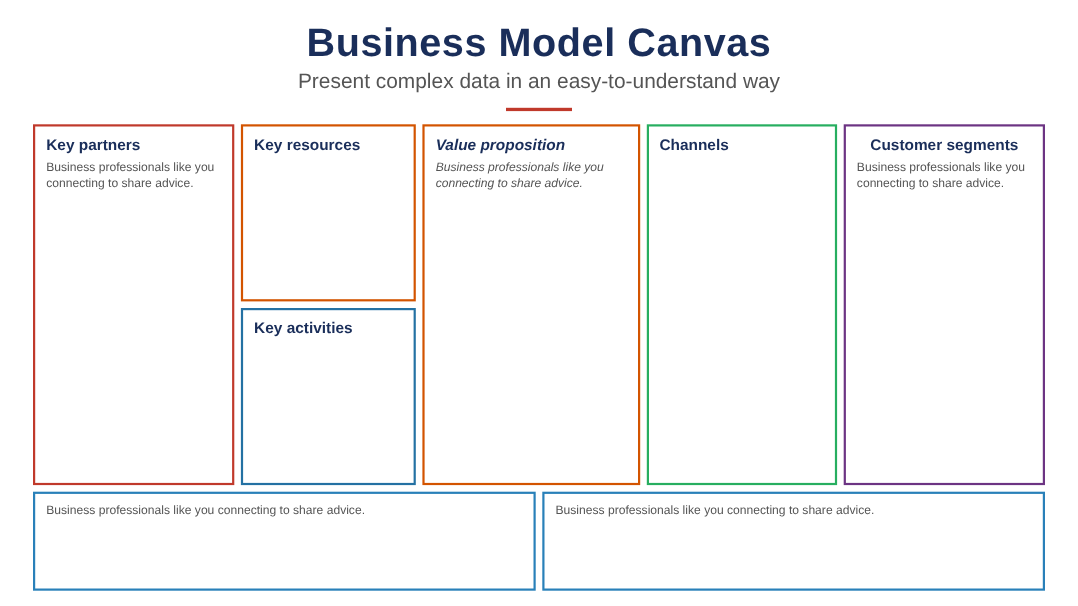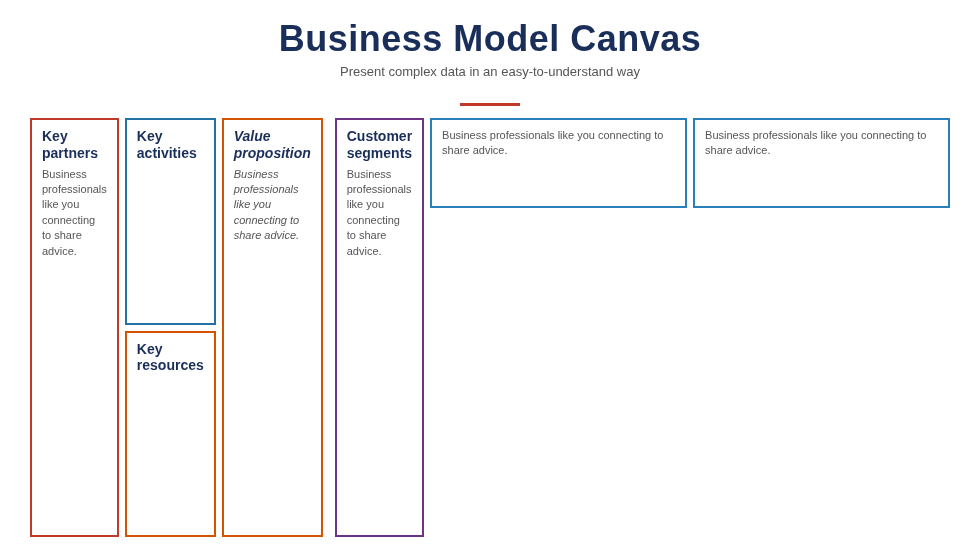--- a/index.html
+++ b/index.html
@@ -19,34 +19,35 @@
       padding: 18px 30px 14px 30px;
     }
     .title {
       font-size: 36px;
       font-weight: 900;
       color: #1a2e5a;
       margin-bottom: 4px;
       letter-spacing: 0.5px;
     }
     .subtitle {
-      font-size: 13px;
+      font-size: 19px;
       color: #555;
-      margin-bottom: 24px;
+      margin-bottom: 12px;
     }
     .divider {
       width: 60px;
       height: 3px;
       background: #c0392b;
       margin-bottom: 12px;
     }
     .canvas-area {
       width: 100%;
       flex: 1;
       display: flex;
+      flex-direction: column;
       gap: 6px;
     }
     .top-row {
       display: flex;
       gap: 6px;
       flex: 1;
     }
     .bottom-row {
       display: flex;
       gap: 6px;
@@ -138,36 +139,40 @@
 
   <div class="canvas-area">
     <div class="top-row">
 
       <div class="cell key-partners">
         <div class="cell-title">Key partners</div>
         <div class="cell-body">Business professionals like you connecting to share advice.</div>
       </div>
 
       <div class="activities-resources-col">
+        <div class="cell key-resources">
+          <div class="cell-title">Key resources</div>
+          <div class="cell-body"></div>
+        </div>
         <div class="cell key-activities">
           <div class="cell-title">Key activities</div>
-          <div class="cell-body"></div>
-        </div>
-        <div class="cell key-resources">
-          <div class="cell-title">Key resources</div>
           <div class="cell-body"></div>
         </div>
       </div>
 
       <div class="cell value-proposition">
         <div class="cell-title">Value proposition</div>
         <div class="cell-body">Business professionals like you connecting to share advice.</div>
       </div>
 
       <div class="cr-channels-col">
+        <div class="cell channels">
+          <div class="cell-title">Channels</div>
+          <div class="cell-body"></div>
+        </div>
       </div>
 
       <div class="cell customer-segments">
         <div class="cell-title">Customer segments</div>
         <div class="cell-body">Business professionals like you connecting to share advice.</div>
       </div>
 
     </div>
 
     <div class="bottom-row">

